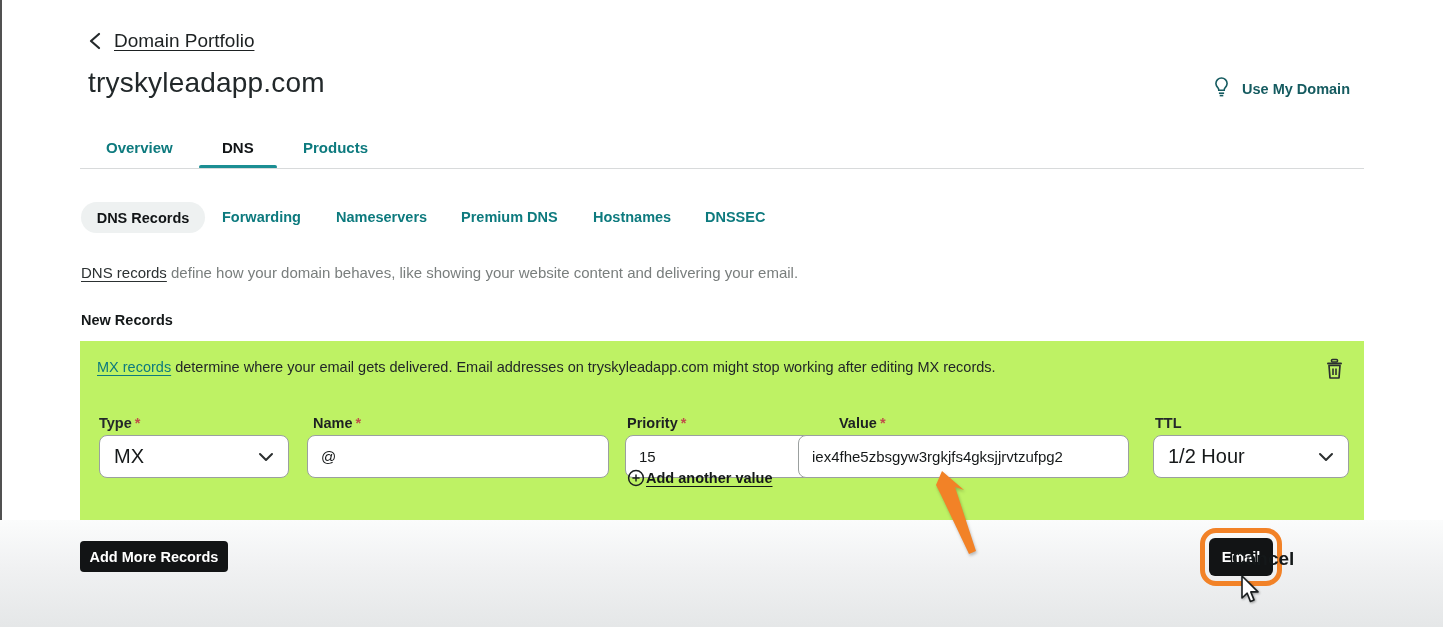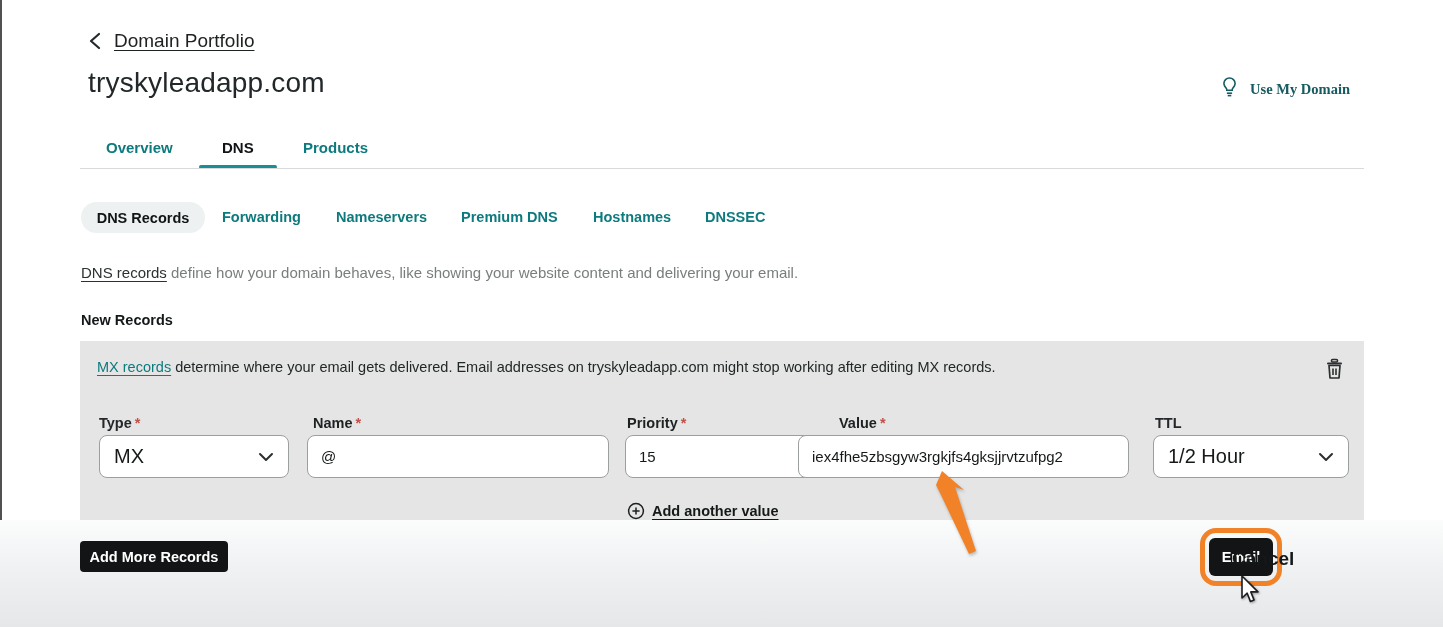--- a/index.html
+++ b/index.html
@@ -18,21 +18,21 @@
 
   
   .bottom-fade { left:0; top:520px; width:1443px; height:107px;
     background:linear-gradient(180deg,#fbfcfc 0%,#f0f1f2 45%,#e5e7e8 100%); }
 
   
   .back-link { left:88px; top:30px; display:flex; align-items:center; gap:12px; cursor:pointer; }
   .back-link .chev { width:14px; height:18px; display:inline-block; }
   .back-label { font-size:19px; font-weight:500; color:#1d2122; text-decoration:underline; text-underline-offset:3px; }
   .page-title { left:88px; top:67px; font-size:28px; font-weight:400; letter-spacing:.2px; color:#22282a; }
-  .use-domain { right:93px; top:76px; display:flex; align-items:center; gap:12px; cursor:pointer;font-family:Liberation Serif, serif; }
+  .use-domain { right:93px; top:76px; display:flex; align-items:center; gap:12px; cursor:pointer; }
   .use-domain-label { font-size:14.5px; font-weight:700; color:#155b60; }
 
   
   .tab { top:139px; font-size:15px; cursor:pointer; }
   .tab.teal { color:#0d7a7e; font-weight:600; }
   .tab.active { color:#111416; font-weight:700; }
   .tab-underline { left:199px; top:165px; width:78px; height:4px; background:#1b8e93; border-radius:2px; }
   .tabs-rule { left:80px; top:168px; width:1284px; height:1px; background:#d8dadb; }
 
   
@@ -41,40 +41,40 @@
   .subtab-pill span { font-size:14.5px; font-weight:700; color:#111416; }
   .subtab { top:209px; font-size:14.5px; font-weight:600; color:#0d7a7e; cursor:pointer; }
 
   
   .desc { left:81px; top:264px; font-size:15px; color:#797e7d; }
   .desc a { color:#2c3132; font-weight:500; text-decoration:underline; text-underline-offset:3px; cursor:pointer; }
 
   .new-records { left:81px; top:312px; font-size:14.5px; font-weight:700; color:#141819; }
 
   
-  .card { left:80px; top:341px; width:1284px; height:179px; background:#e5e5e5; }
+  .card { left:80px; top:341px; width:1284px; height:179px; background:#bef264; }
   .notice { position:absolute; left:17px; top:18px; font-size:14.5px; color:#222728; }
   .notice a { color:#0d7a7e; text-decoration:underline; text-underline-offset:3px; cursor:pointer; }
   .trash-btn { position:absolute; left:1243px; top:15px; width:26px; height:26px; cursor:pointer; }
 
   .field-label { position:absolute; top:74px; font-size:14.5px; font-weight:600; color:#50555
 4; }
   .field-label.dark { color:#24282a; }
   .req { color:#c0504a; margin-left:3px; font-weight:600; }
 
   .input-box { position:absolute; top:94px; height:43px; background:#ffffff;
     border:1px solid #9ba09f; border-radius:8px; }
   .select-box { display:flex; align-items:center; justify-content:space-between;
     padding:0 14px 0 14px; cursor:pointer; }
   .select-box .sel-val { font-size:20px; color:#16191a; }
   .text-input { font-family:"Liberation Sans","DejaVu Sans",sans-serif;
     width:100%; height:100%; border:none; outline:none; background:transparent;
     border-radius:8px; padding:0 10px 0 13px; font-size:15px; color:#16191a; }
 
-  .add-value { position:absolute; left:547px; top:161px; display:flex; align-items:center; gap:7px; cursor:pointer;text-align:center; }
+  .add-value { position:absolute; left:547px; top:128px; display:flex; align-items:center; gap:1px; cursor:pointer;text-align:center; }
   .add-value span.lbl { font-size:14.5px; font-weight:600; color:#141819; text-decoration:underline; text-underline-offset:3px; }
 
   
   .btn-dark { background:#121415; color:#ffffff; font-weight:700; font-size:14.5px;
     border:none; border-radius:4px; cursor:pointer; font-family:"Liberation Sans",sans-serif; }
   .add-more { left:80px; top:541px; width:148px; height:31px; }
   .save-highlight { left:1200px; top:528px; width:82px; height:58px;
     border:5px solid #f28227; border-radius:16px; background:transparent; pointer-events:none; }
   .save-btn { left:1209px; top:538px; width:64px; height:38px; border-radius:6px; }
   .cancel-btn { left:1232px; top:548px; font-size:19px; font-weight:700; color:#141819;

